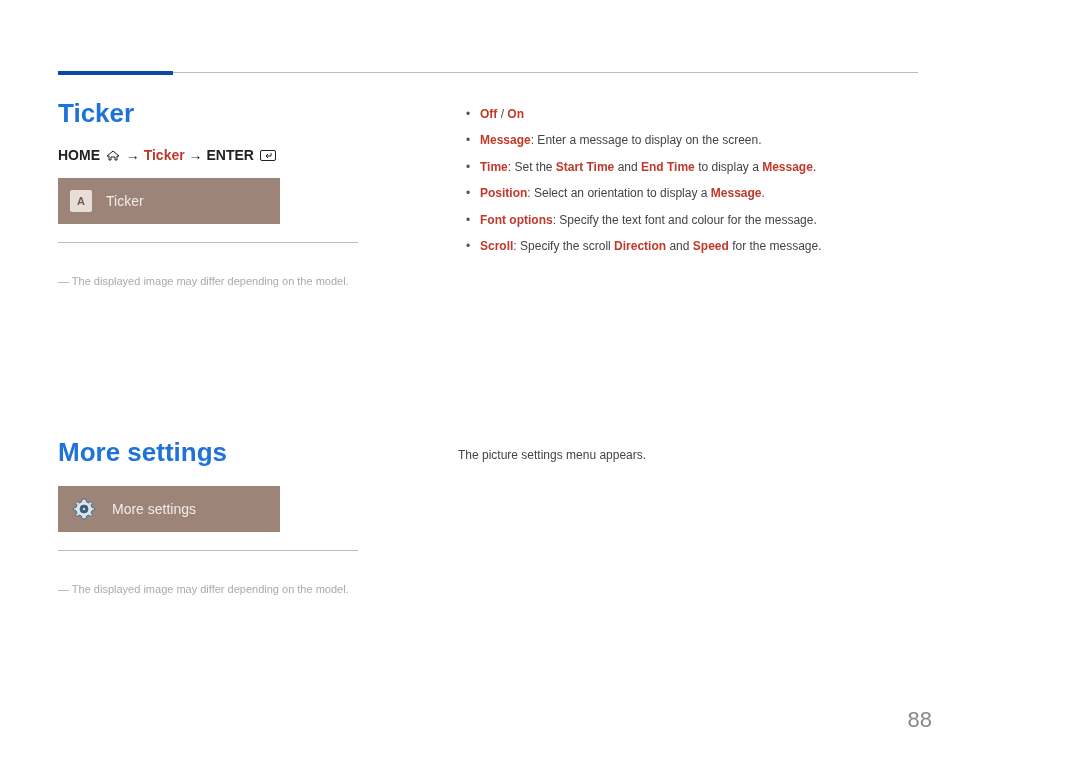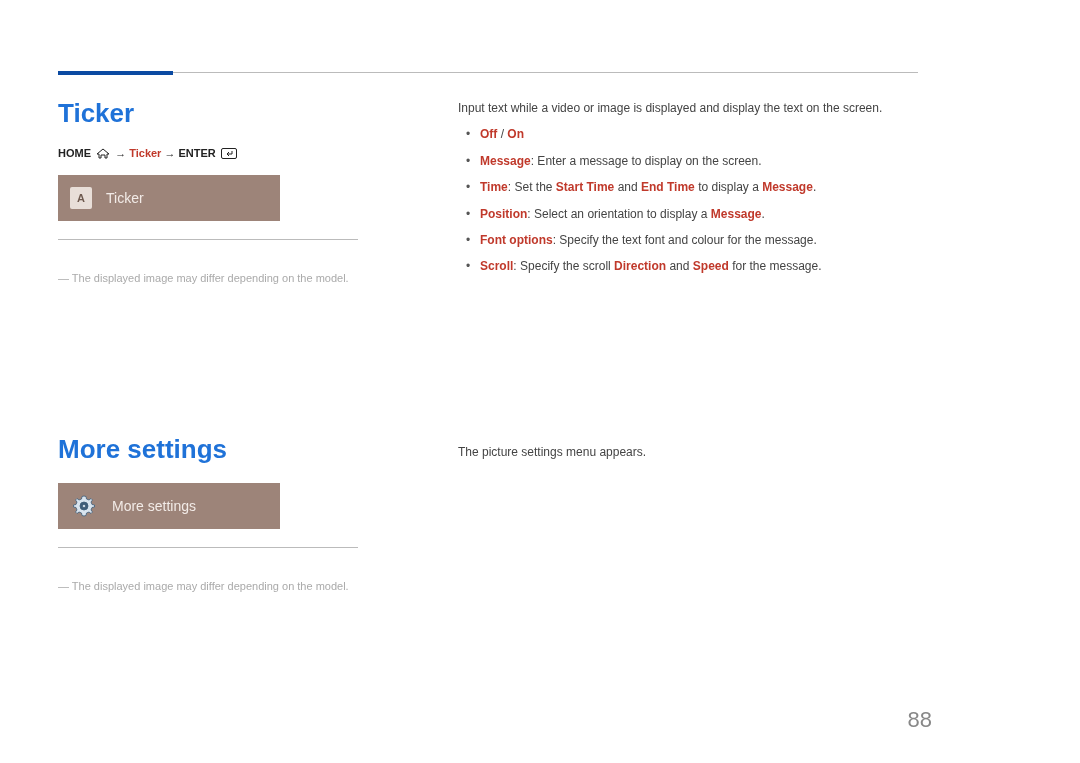--- a/index.html
+++ b/index.html
@@ -47,21 +47,21 @@
     line-height: 1.7;
     color: #444;
   }
   h1.section-title {
     font-size: 26px;
     font-weight: 600;
     color: #1f72d8;
     margin-bottom: 18px;
   }
   .breadcrumb {
-    font-size: 11px;
+    font-size: 14px;
     font-weight: bold;
     color: #222;
     margin-bottom: 14px;
   }
   .breadcrumb .hl { color: #c0392b; }
   .bc-icon {
     display: inline-block;
     vertical-align: middle;
     margin: 0 2px;
   }
@@ -174,21 +174,20 @@
       <div class="tile">
         <div class="tile-icon-box">A</div>
         <div class="tile-label">Ticker</div>
       </div>
 
       <hr class="note-hr">
       <div class="note">― <span>The displayed image may differ depending on the model.</span></div>
     </div>
 
     <div class="col-right">
-      <div>Input text while a video or image is displayed and display the text on the screen.</div>
       <ul class="bullets">
         <li>
           <span class="hl">Off</span><span> / </span><span class="hl">On</span>
         </li>
         <li>
           <span class="hl">Message</span><span>: Enter a message to display on the screen.</span>
         </li>
         <li>
           <span class="hl">Time</span><span>: Set the </span><span class="hl">Start Time</span><span> and </span><span class="hl">End Time</span><span> to display a </span><span class="hl">Message</span><span>.</span>
         </li>

